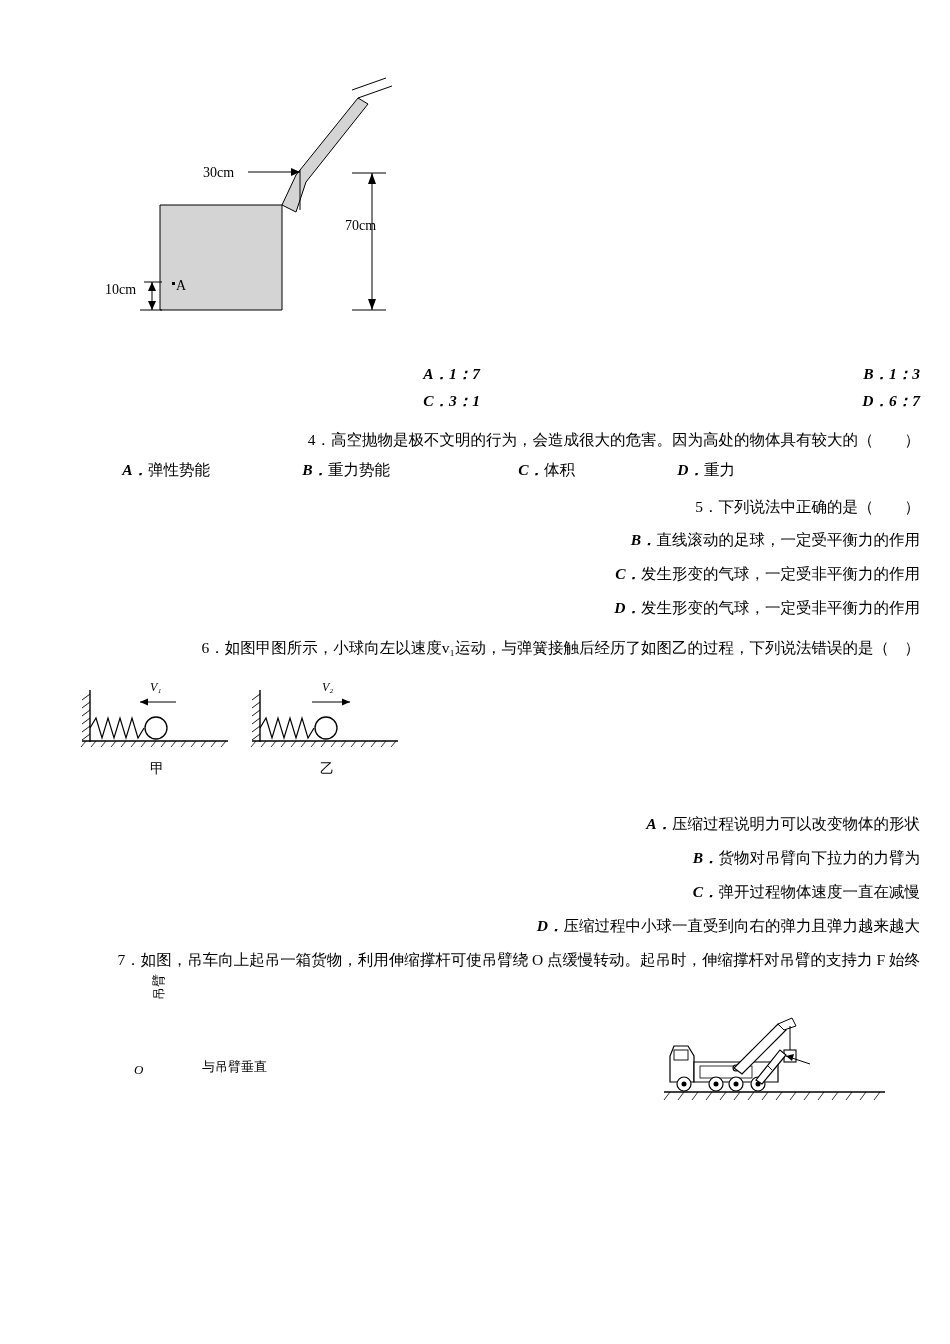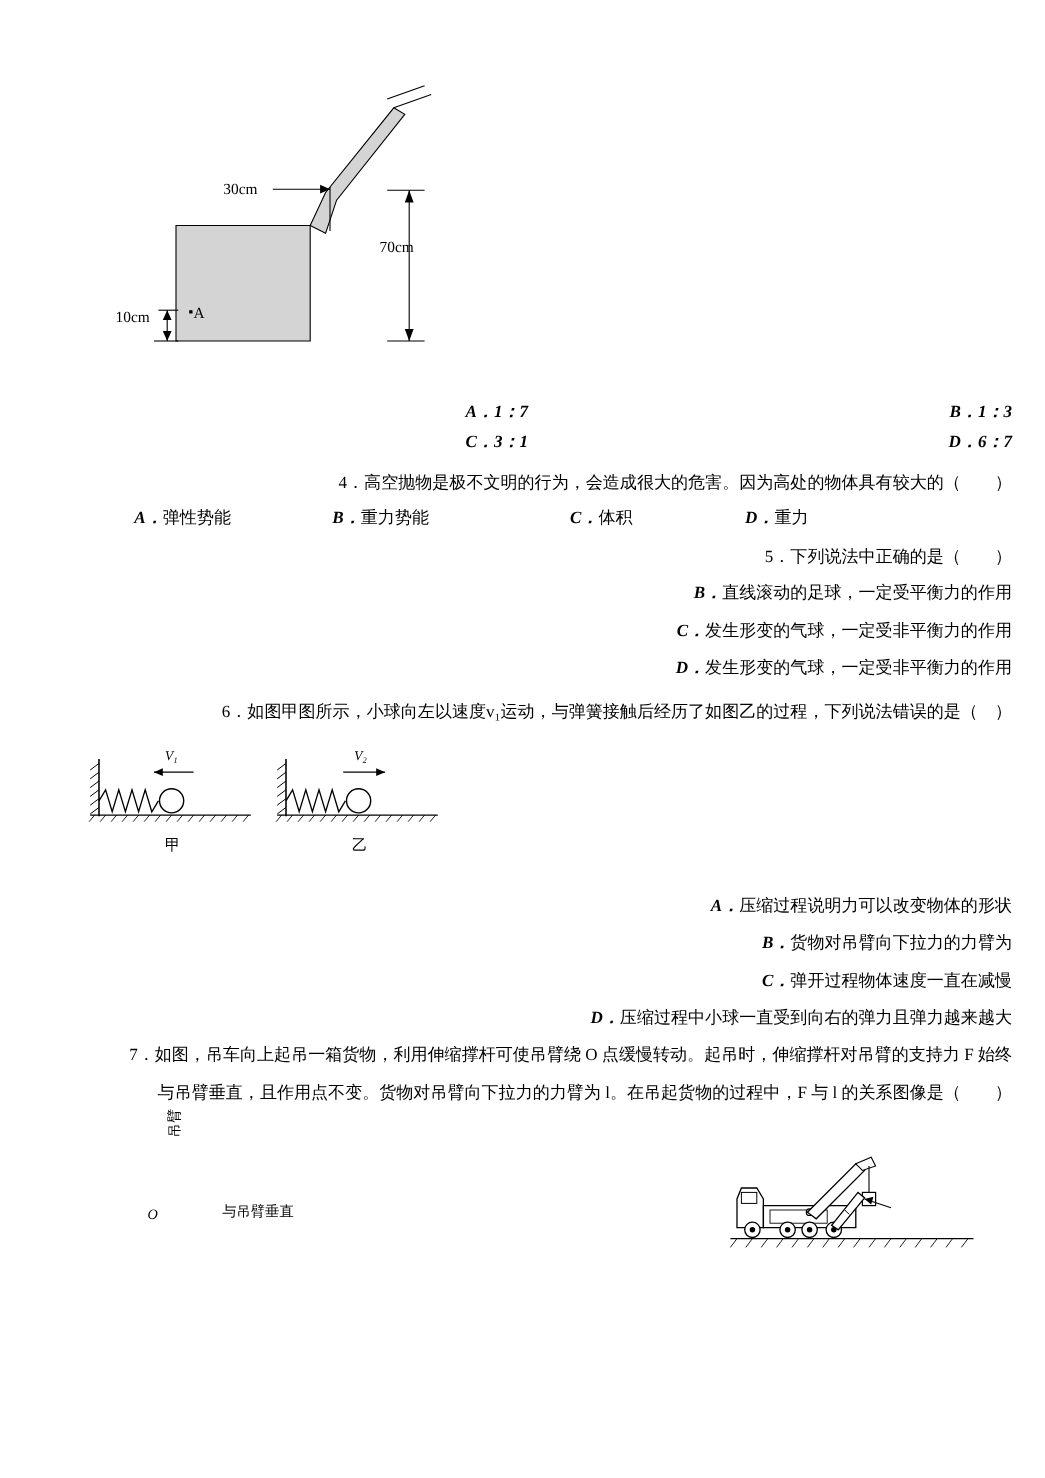--- a/index.html
+++ b/index.html
@@ -300,21 +300,20 @@
       <span class="optlabel">B．</span><span>货物对吊臂向下拉力的力臂为</span>
     </div>
     <div class="opt">
       <span class="optlabel">C．</span><span>弹开过程物体速度一直在减慢</span>
     </div>
     <div class="opt">
       <span class="optlabel">D．</span><span>压缩过程中小球一直受到向右的弹力且弹力越来越大</span>
     </div>
 
     <div class="q" style="margin-top:4px;">7．如图，吊车向上起吊一箱货物，利用伸缩撑杆可使吊臂绕 O 点缓慢转动。起吊时，伸缩撑杆对吊臂的支持力 F 始终</div>
-    <div class="q" style="margin-top:10px;">与吊臂垂直，且作用点不变。货物对吊臂向下拉力的力臂为 l。在吊起货物的过程中，F 与 l 的关系图像是（　　）</div>
 
     <div class="fig3">
       <svg width="260" height="125">
 
         <line x1="4" y1="108" x2="225" y2="108" stroke="#000" stroke-width="1.3"></line>
         <g stroke="#000" stroke-width="0.8">
           <line x1="10" y1="108" x2="4" y2="116"></line>
             <line x1="24" y1="108" x2="18" y2="116"></line>
           <line x1="38" y1="108" x2="32" y2="116"></line>
             <line x1="52" y1="108" x2="46" y2="116"></line>

